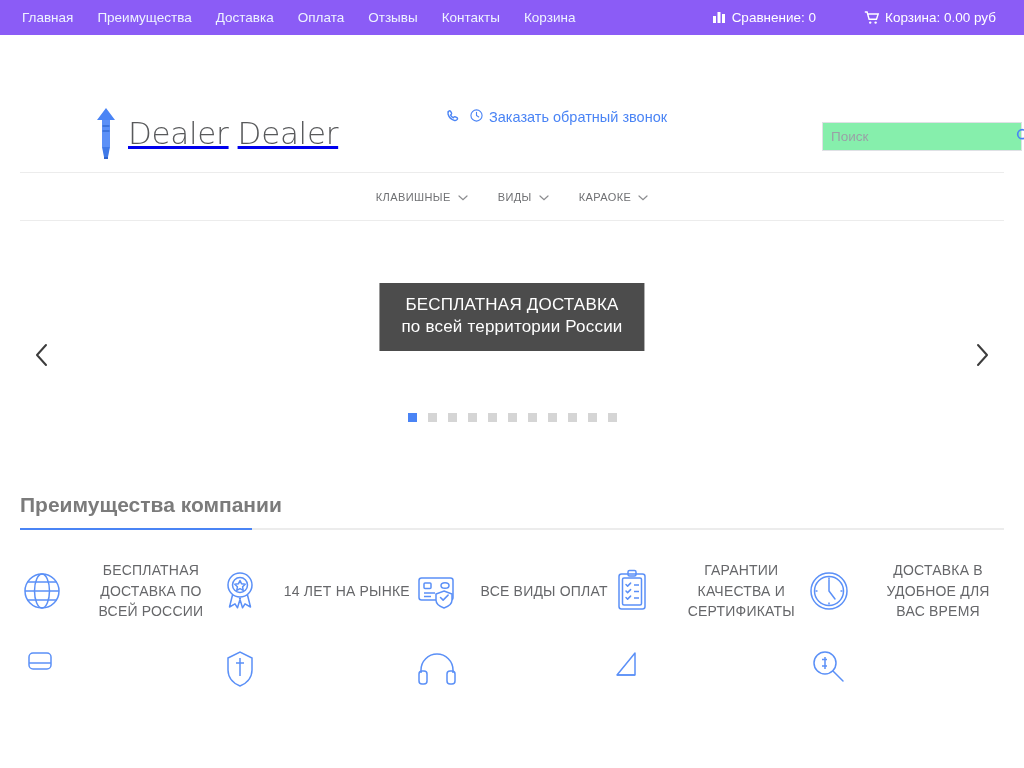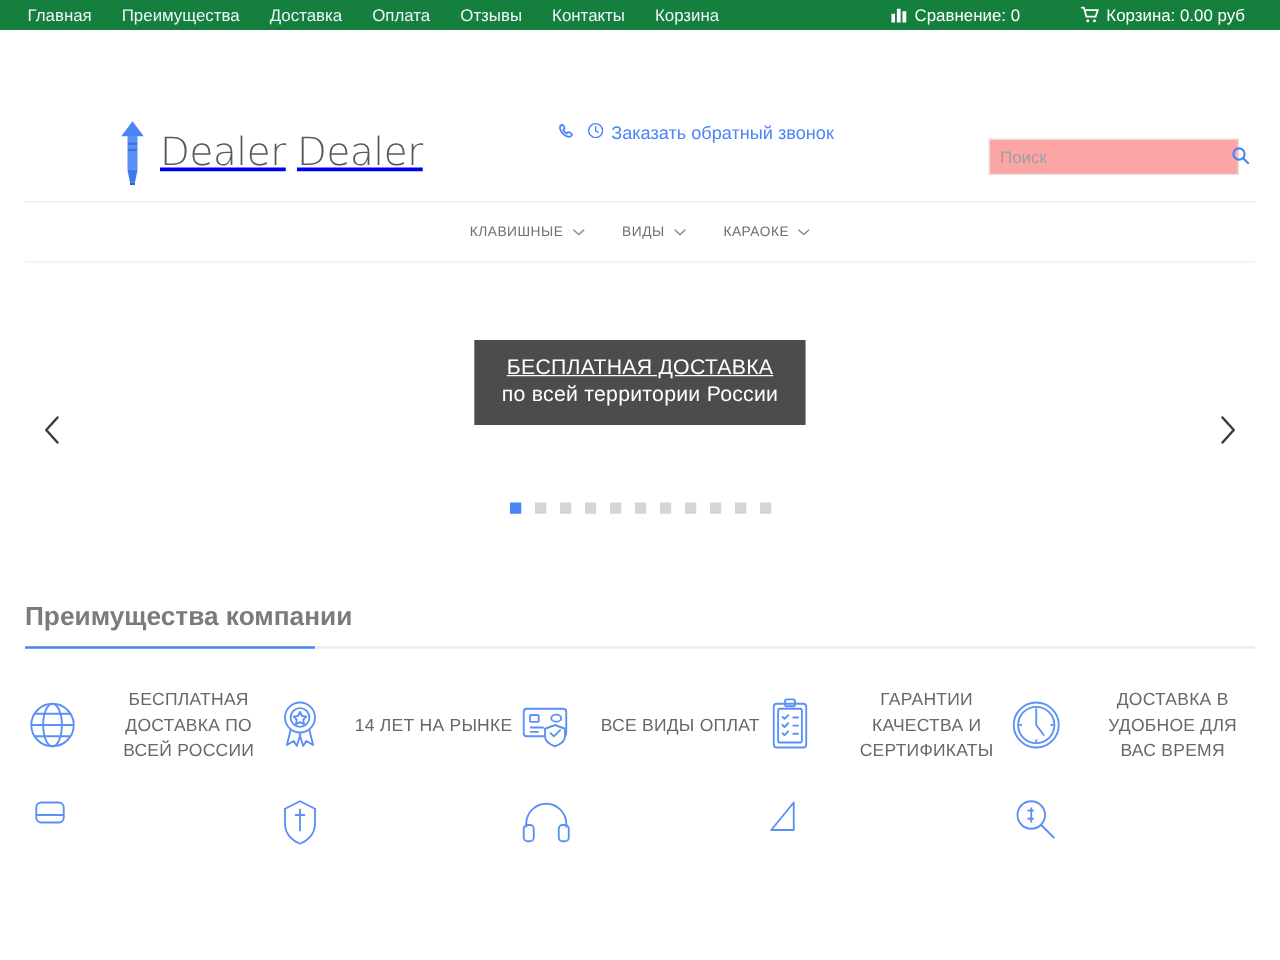--- a/index.html
+++ b/index.html
@@ -6,22 +6,22 @@
   html, body {
     width: 1024px; height: 768px;
     overflow: hidden;
     background: #ffffff;
     font-family: "Liberation Sans", sans-serif;
     color: #555;
   }
 
   
   .topbar {
-    height: 24px;
-    background: #15803d;
+    height: 35px;
+    background: #8b5cf6;
     display: flex;
     align-items: center;
     padding: 0 22px;
     color: #ffffff;
     font-size: 13.5px;
   }
   .topnav { display: flex; align-items: center; gap: 0; }
   .topnav a {
     color: #eef3ff;
     text-decoration: none;
@@ -70,24 +70,24 @@
     display: flex; flex-direction: row; align-items: flex-start; gap: 10px;
   }
   .phone-line { color: #4a84f5; font-size: 15px; display:flex; align-items:center; }
   .callback-link {
     display: flex; align-items: center; gap: 6px;
     color: #4a84f5; font-size: 14.5px; text-decoration: none;
     white-space: nowrap;
   }
 
   .search-box {
-    position: absolute; right: 33px; top: 87px;
+    position: absolute; right: 2px; top: 87px;
     width: 200px; height: 29px;
     border: 1px solid #dfe1e5;
-    background: #fca5a5;
+    background: #86efac;
     display: flex; align-items: center;
   }
   .search-box input {
     border: 0; outline: 0; flex: 1;
     height: 100%;
     padding: 0 8px;
     font-size: 13.5px;
     color: #555;
     font-family: "Liberation Sans", sans-serif;
     background: transparent;
@@ -130,21 +130,21 @@
     position: absolute;
     left: 50%; transform: translateX(-50%);
     top: 62px;
     background: #4c4c4c;
     color: #fff;
     padding: 11px 22px 13px;
     text-align: center;
     line-height: 1.28;
     white-space: nowrap;
   }
-  .slide-caption .l1 { font-size: 17px; letter-spacing: 0.2px; text-decoration: underline; }
+  .slide-caption .l1 { font-size: 17px; letter-spacing: 0.2px; }
   .slide-caption .l2 { font-size: 17px; letter-spacing: 0.2px; }
   .dots {
     position: absolute; left: 0; right: 0; top: 192px;
     display: flex; justify-content: center; gap: 11px;
   }
   .dot { width: 9px; height: 9px; background: #d5d5d5; cursor: pointer; }
   .dot.active { background: #4a84f5; }
 
   
   .adv-section { padding: 0 20px; }

